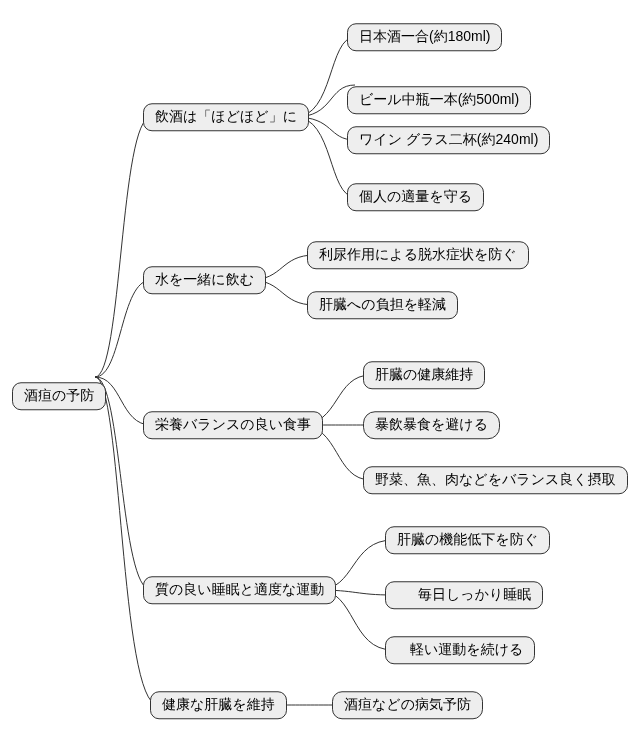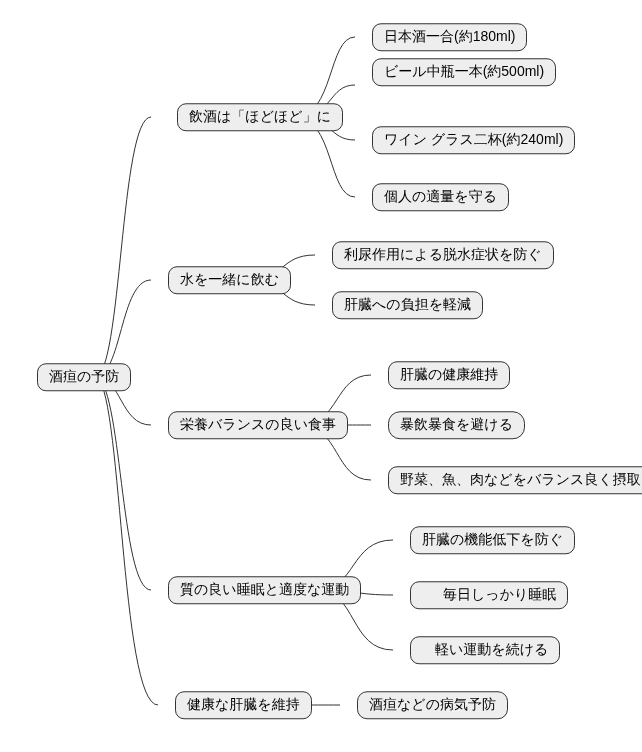--- a/index.html
+++ b/index.html
@@ -28,21 +28,20 @@
     transform: translateY(-50%);
     background: #eeeeee;
     border: 1px solid #333333;
     border-radius: 9px;
     padding: 4px 11px;
     font-size: 14px;
     line-height: 1.25;
     color: #000000;
     white-space: nowrap;
     z-index: 2;
-    margin-left: 25px;
   }
 </style>
 </head>
 <body>
 
 <div class="canvas">
 
   <svg class="edges" viewBox="0 0 642 752" xmlns="http://www.w3.org/2000/svg">
 
     <path d="M95,377 C122,377 120,117 151,117"></path>
@@ -63,30 +62,30 @@
     <path d="M300,425 C340,425 340,425 371,425"></path>
     <path d="M300,425 C340,425 334,480 371,480"></path>
 
     <path d="M318,590 C356,590 350,540 393,540"></path>
     <path d="M318,590 C356,590 356,595 393,595"></path>
     <path d="M318,590 C356,590 350,650 393,650"></path>
 
     <path d="M268,705 C300,705 305,705 340,705"></path>
   </svg>
 
-  <div class="node" style="left:12px; top:377px;font-family:Liberation Serif, serif;">酒疸の予防</div>
+  <div class="node" style="left:12px; top:396px;font-family:Liberation Serif, serif;">酒疸の予防</div>
 
-  <div class="node" style="left:152px; top:117px;">飲酒は「ほどほど」に</div>
+  <div class="node" style="left:143px; top:117px;">飲酒は「ほどほど」に</div>
   <div class="node" style="left:143px; top:280px;">水を一緒に飲む</div>
   <div class="node" style="left:143px; top:425px;">栄養バランスの良い食事</div>
   <div class="node" style="left:143px; top:590px;">質の良い睡眠と適度な運動</div>
   <div class="node" style="left:150px; top:705px;">健康な肝臓を維持</div>
 
   <div class="node" style="left:347px; top:37px;">日本酒一合(約180ml)</div>
-  <div class="node" style="left:347px; top:72px;text-align:center;">ビール中瓶一本(約500ml)</div>
+  <div class="node" style="left:347px; top:100px;text-align:center;">ビール中瓶一本(約500ml)</div>
   <div class="node" style="left:347px; top:140px;">ワイン グラス二杯(約240ml)</div>
   <div class="node" style="left:307px; top:255px;">利尿作用による脱水症状を防ぐ</div>
 
   <div class="node" style="left:347px; top:197px;">個人の適量を守る</div>
   <div class="node" style="left:307px; top:305px;">肝臓への負担を軽減</div>
 
   <div class="node" style="left:363px; top:375px;">肝臓の健康維持</div>
   <div class="node" style="left:363px; top:425px;border-radius:12px;">暴飲暴食を避ける</div>
   <div class="node" style="left:363px; top:480px;">野菜、魚、肉などをバランス良く摂取</div>
 

